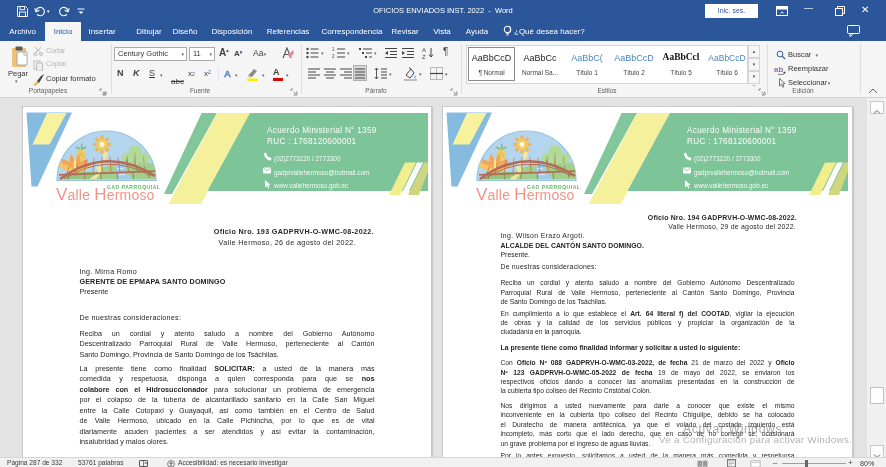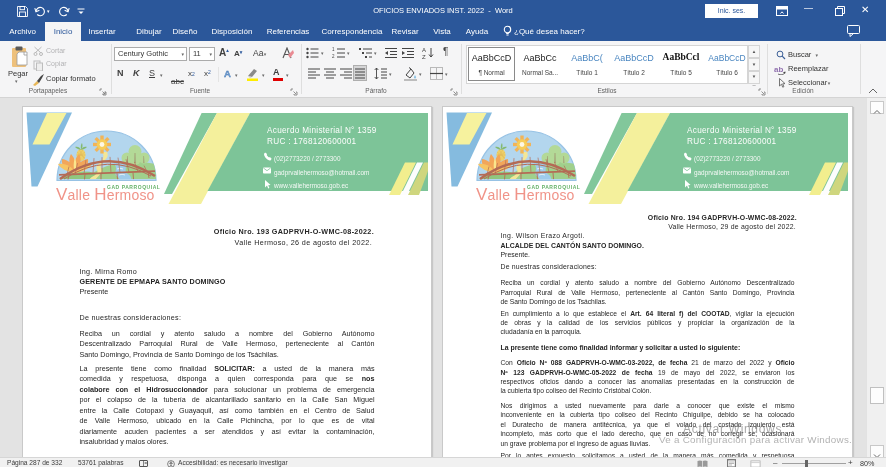--- a/index.html
+++ b/index.html
@@ -347,21 +347,21 @@
 <g transform="translate(0,-1)">
             <rect x="240" y="61.5" width="8" height="6" rx="0.8" fill="#fff"></rect>
             <path d="M240.4 62 L244 64.7 L247.6 62" stroke="#7dc498" stroke-width="0.8" fill="none"></path>
           </g>
 <text x="251" y="67.5" font-family="Liberation Sans" font-size="6.4" fill="#f4f8f5">gadprvallehermoso@hotmail.com</text>
 <path transform="translate(0,-1)" d="M242 74 L242 81.5 L244 79.6 L245.2 82.4 L246.4 81.9 L245.2 79.2 L247.6 79 Z" fill="#fff"></path>
 <text x="251" y="80.5" font-family="Liberation Sans" font-size="6.4" fill="#f4f8f5">www.vallehermoso.gob.ec</text>
 </svg>
 
 <div class="doc hline" style="right:57px;top:120.4px;font-weight:bold;letter-spacing:0.33px;">Oficio Nro. 193 GADPRVH-O-WMC-08-2022.</div>
-<div class="doc hline" style="right:59px;top:130.9px;letter-spacing:0.37px;">Valle Hermoso, 26 de agosto del 2022.</div>
+<div class="doc hline" style="right:75px;top:130.9px;letter-spacing:0.37px;">Valle Hermoso, 26 de agosto del 2022.</div>
 <div class="doc hline" style="left:56.5px;top:160.4px;letter-spacing:0.3px;">Ing. Mirna Romo</div>
 <div class="doc hline" style="left:56.5px;top:170.4px;font-weight:bold;letter-spacing:0.1px;">GERENTE DE EPMAPA SANTO DOMINGO</div>
 <div class="doc hline" style="left:56.5px;top:180.4px;">Presente</div>
 <div class="doc hline" style="left:56.5px;top:205.8px;letter-spacing:0.25px;">De nuestras consideraciones:</div>
 <div class="doc para p1t" style="left:56.5px;width:295px;top:221.7px;">
 <div class="l">Reciba un cordial y atento saludo a nombre del Gobierno Autónomo</div>
 <div class="l">Descentralizado Parroquial Rural de Valle Hermoso, perteneciente al Cantón</div>
 <div class="ll">Santo Domingo, Provincia de Santo Domingo de los Tsáchilas.</div>
 </div>
 <div class="doc para p1t" style="left:56.5px;width:295px;top:256.7px;">

